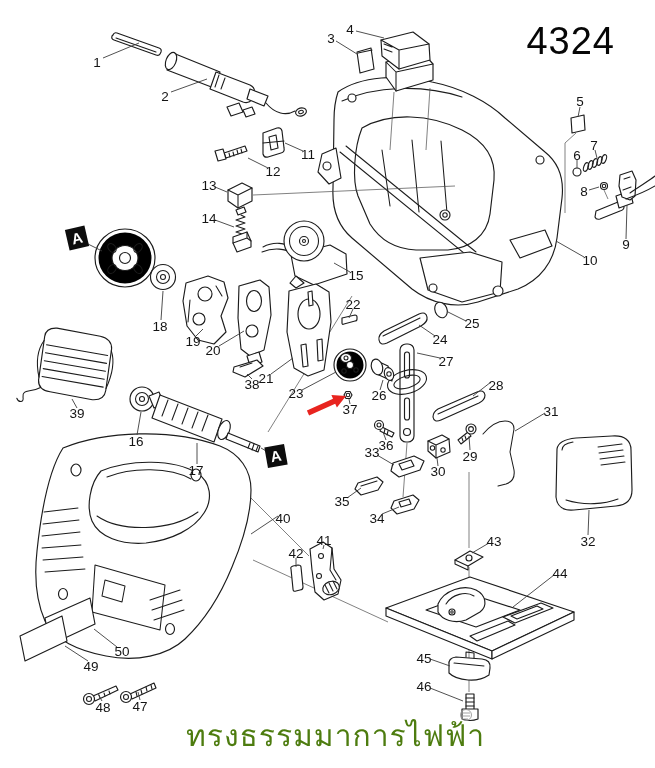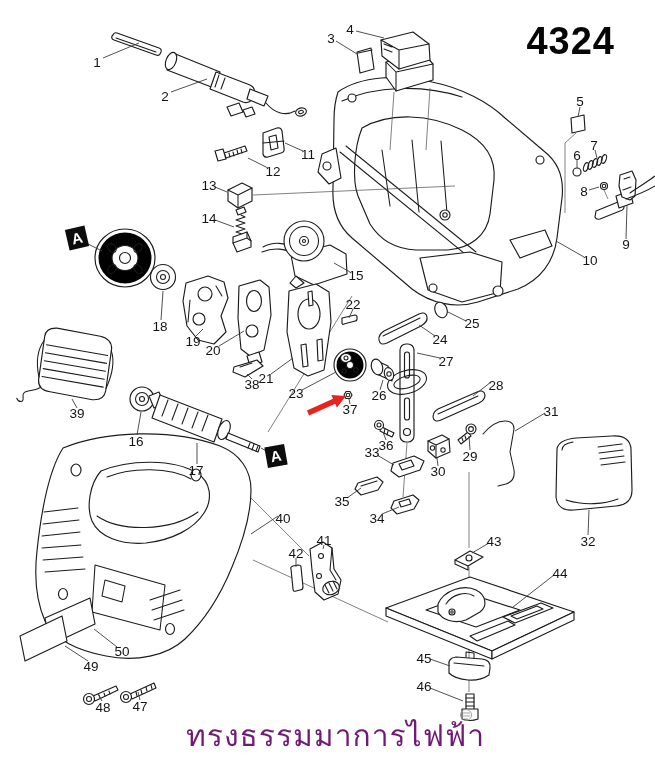--- a/index.html
+++ b/index.html
@@ -1,20 +1,20 @@
 <!DOCTYPE html>
 <html><head>
 <meta charset="utf-8">
 <style>
   html,body{margin:0;padding:0;background:#888;}
   .page{position:relative;width:655px;height:768px;background:#ffffff;overflow:hidden;
         font-family:"Liberation Sans",sans-serif;margin:0 auto;}
-  .model-number{position:absolute;top:22px;right:40px;font-size:38px;font-weight:bold;
+  .model-number{position:absolute;top:22px;right:40px;font-size:38px;font-weight:normal;
         letter-spacing:1px;color:#060606;line-height:1;margin-left:31px;}
-  .watermark{position:absolute;left:186px;top:712px;font-size:30px;color:#701a75;
+  .watermark{position:absolute;left:186px;top:712px;font-size:30px;color:#4d7c0f;
         letter-spacing:1px;white-space:nowrap;}
   svg.diagram{position:absolute;left:0;top:0;}
   .fw{fill:#ffffff;stroke:#1c1c1c;stroke-width:1.15;stroke-linejoin:round;stroke-linecap:round;}
   .ln{fill:none;stroke:#1c1c1c;stroke-width:1.05;stroke-linejoin:round;stroke-linecap:round;}
   .thin{fill:none;stroke:#4a4a4a;stroke-width:0.7;}
   .leader{stroke:#3c3c3c;stroke-width:0.9;}
   text.plabel{font-family:"Liberation Sans",sans-serif;font-size:13.5px;fill:#141414;}
   text.mlabel{font-family:"Liberation Sans",sans-serif;font-size:15px;font-weight:bold;fill:#ffffff;}
   .emblem{fill:none;stroke:#999;stroke-width:0.9;}
 </style>

